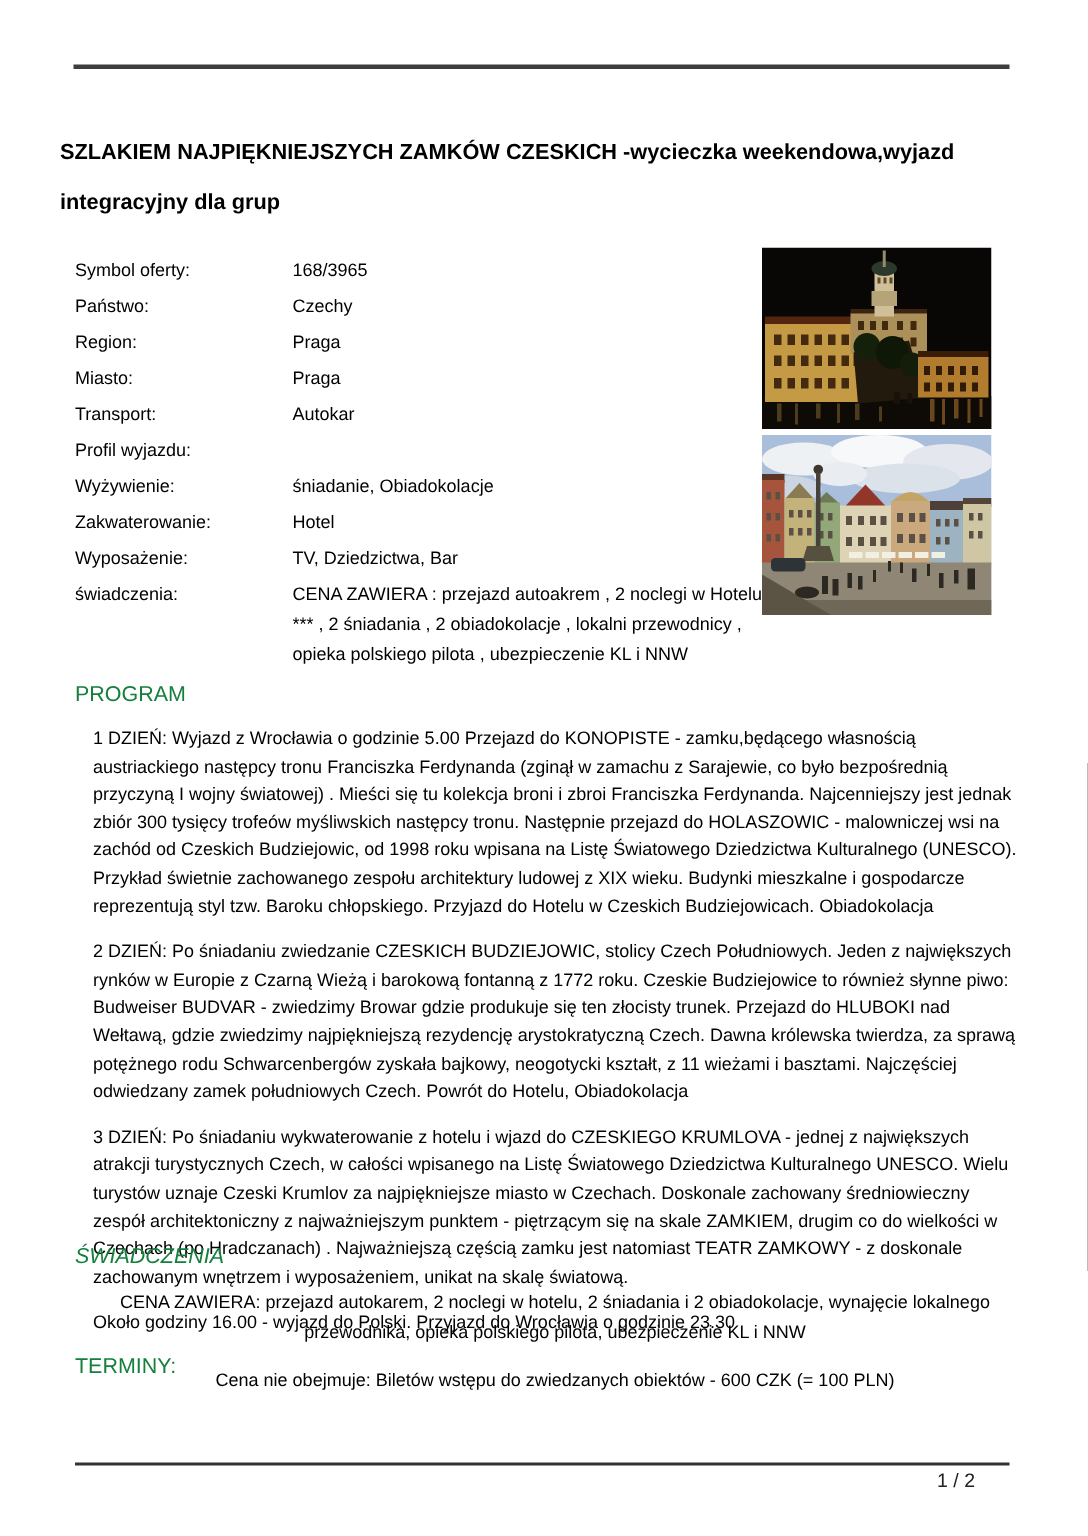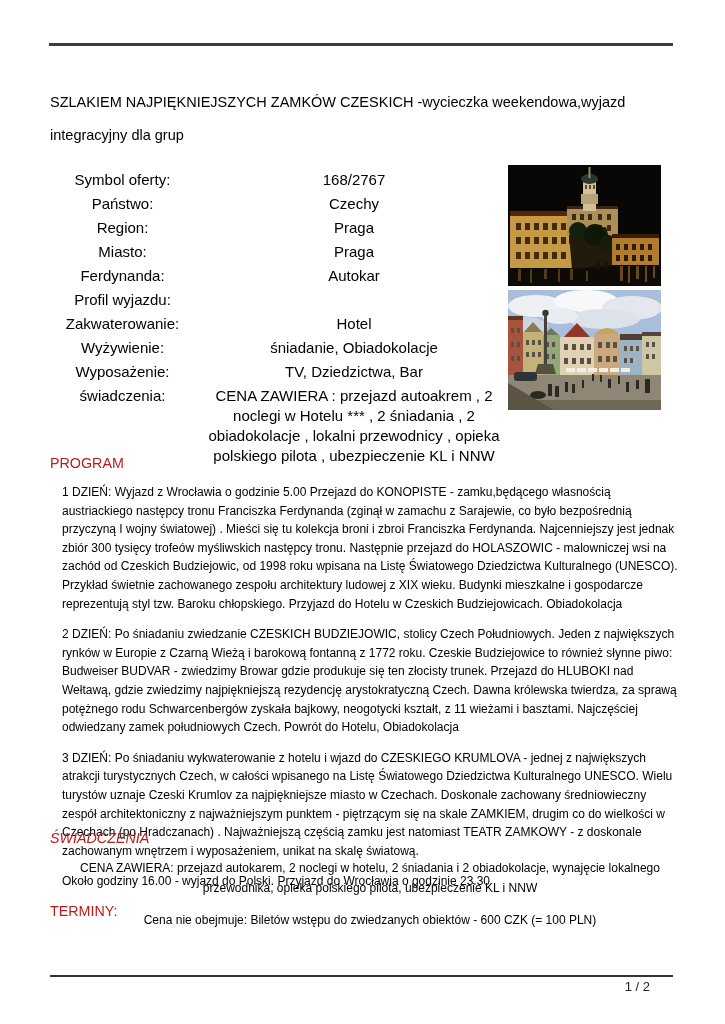--- a/index.html
+++ b/index.html
@@ -7,31 +7,31 @@
     position:relative;
     width:725px;height:1024px;
     background:#ffffff;
     font-family:"Liberation Sans","DejaVu Sans",sans-serif;
     color:#000;
     overflow:hidden;
     margin:0 auto;
   }
   .top-rule{position:absolute;left:49px;top:43px;width:624px;height:3px;background:#3e3e3e;}
   .title{
-    position:absolute;left:50px;top:86px;width:640px;
-    font-size:14.5px;font-weight:normal;line-height:33px;margin:0;color:#000;
+    position:absolute;left:40px;top:86px;width:640px;
+    font-size:14.5px;font-weight:bold;line-height:33px;margin:0;color:#000;
   }
-  .details{position:absolute;left:50px;top:170px;width:470px;font-size:15px;line-height:20px;text-align:center;}
+  .details{position:absolute;left:50px;top:170px;width:470px;font-size:12px;line-height:20px;}
   .detail-row{display:flex;margin-bottom:4px;}
   .detail-label{flex:0 0 145px;}
   .detail-value{width:318px;}
   .photo{position:absolute;margin:0;padding:0;line-height:0;}
   .photo-1{left:508px;top:165px;}
   .photo-2{left:508px;top:290px;}
-  .section-heading{font-size:14.3px;font-weight:normal;margin:0;color:#b91c1c;}
+  .section-heading{font-size:14.3px;font-weight:normal;margin:0;color:#15803d;}
   .program{position:absolute;left:50px;top:455px;width:640px;}
   .program .section-heading{margin-bottom:7px;}
   .body-text p{margin:12px;font-size:12px;line-height:18.6px;}
   .swiadczenia{position:absolute;left:50px;top:830px;width:640px;}
   .swiadczenia .section-heading{margin-bottom:6px;font-style:italic;}
   .swiadczenia .body-text p{line-height:20px;text-align:center;}
   .terminy{position:absolute;left:50px;top:903px;width:640px;}
   .footer-rule{position:absolute;left:50px;top:975px;width:623px;height:2px;background:#333;}
   .footer-page{
     position:absolute;left:50px;top:979px;width:600px;
@@ -43,48 +43,48 @@
 
 <div class="page">
 
   <div class="top-rule"></div>
 
   <h1 class="title">SZLAKIEM NAJPIĘKNIEJSZYCH ZAMKÓW CZESKICH -wycieczka weekendowa,wyjazd integracyjny dla grup</h1>
 
   <div class="details">
     <div class="detail-row">
       <div class="detail-label">Symbol oferty:</div>
-      <div class="detail-value">168/2767</div>
+      <div class="detail-value">168/3965</div>
     </div>
     <div class="detail-row">
       <div class="detail-label">Państwo:</div>
       <div class="detail-value">Czechy</div>
     </div>
     <div class="detail-row">
       <div class="detail-label">Region:</div>
       <div class="detail-value">Praga</div>
     </div>
     <div class="detail-row">
       <div class="detail-label">Miasto:</div>
       <div class="detail-value">Praga</div>
     </div>
     <div class="detail-row">
-      <div class="detail-label">Ferdynanda:</div>
+      <div class="detail-label">Transport:</div>
       <div class="detail-value">Autokar</div>
     </div>
     <div class="detail-row">
       <div class="detail-label">Profil wyjazdu:</div>
+    </div>
+    <div class="detail-row">
+      <div class="detail-label">Wyżywienie:</div>
+      <div class="detail-value">śniadanie, Obiadokolacje</div>
     </div>
     <div class="detail-row">
       <div class="detail-label">Zakwaterowanie:</div>
       <div class="detail-value">Hotel</div>
-    </div>
-    <div class="detail-row">
-      <div class="detail-label">Wyżywienie:</div>
-      <div class="detail-value">śniadanie, Obiadokolacje</div>
     </div>
     <div class="detail-row">
       <div class="detail-label">Wyposażenie:</div>
       <div class="detail-value">TV, Dziedzictwa, Bar</div>
     </div>
     <div class="detail-row">
       <div class="detail-label">świadczenia:</div>
       <div class="detail-value">CENA ZAWIERA : przejazd autoakrem , 2 noclegi w Hotelu *** , 2 śniadania , 2 obiadokolacje , lokalni przewodnicy , opieka polskiego pilota , ubezpieczenie KL i NNW</div>
     </div>
   </div>

